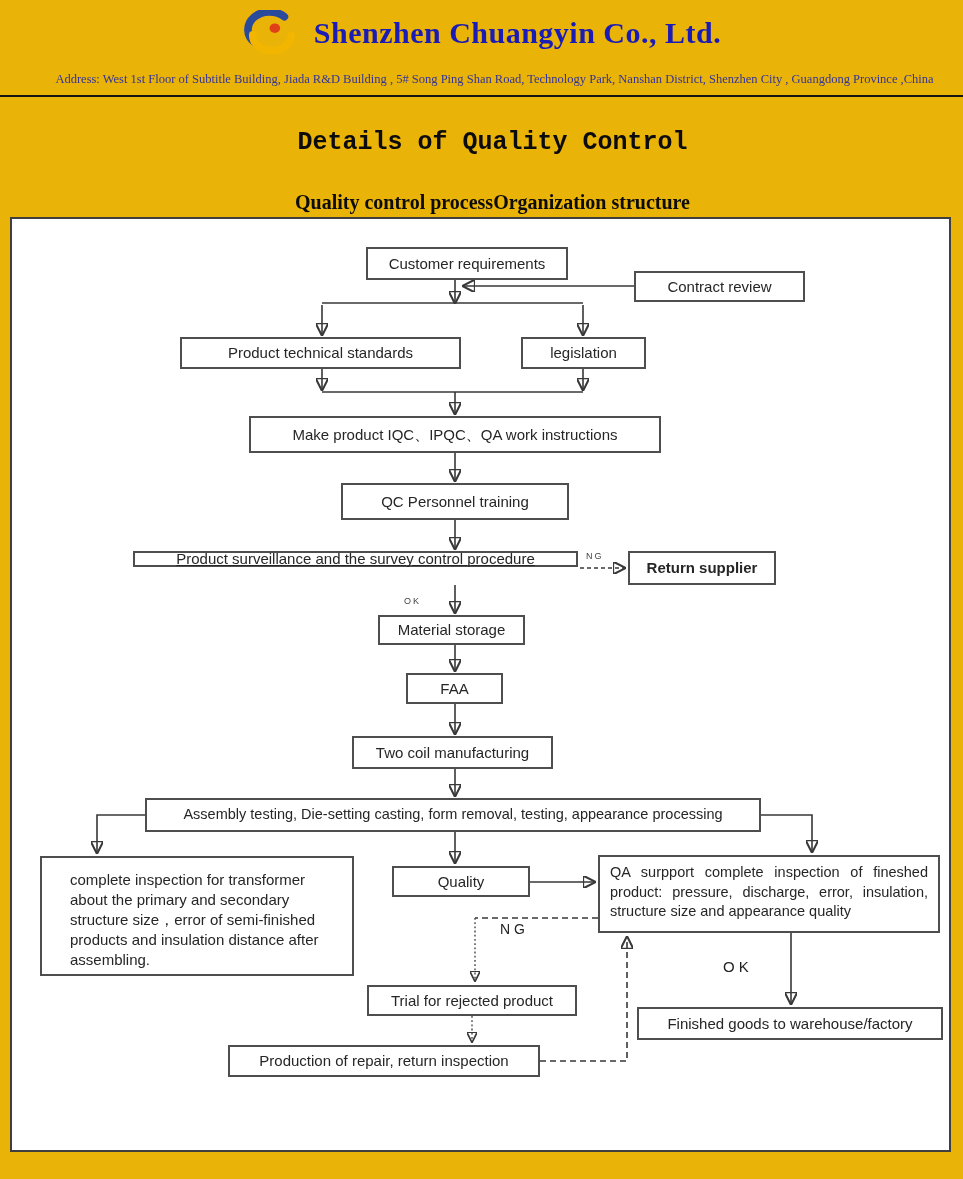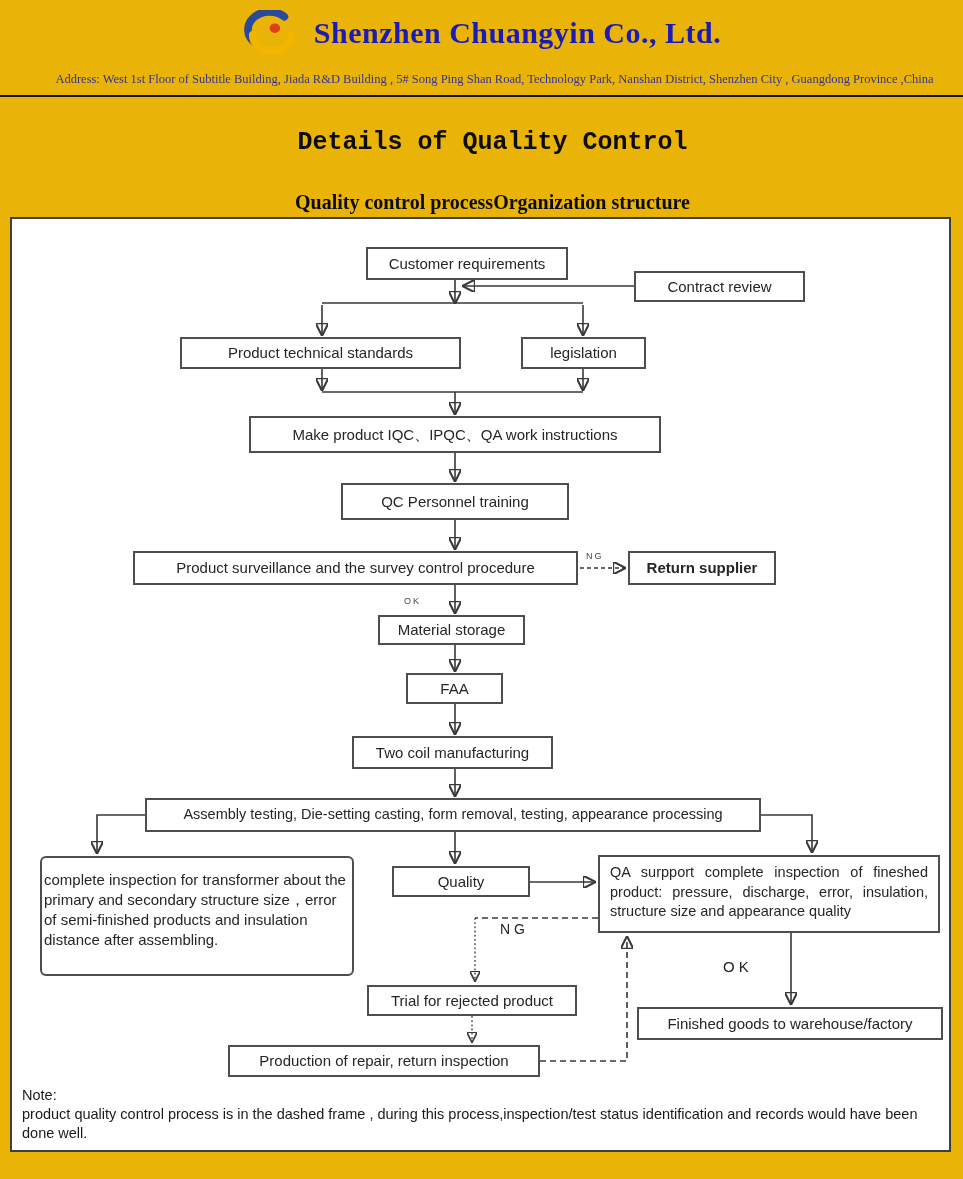--- a/index.html
+++ b/index.html
@@ -95,36 +95,32 @@
     <path class="d2" d="M540,1061 H627 V938" marker-end="url(#arr)"></path>
     <path d="M791,933 V1003" marker-end="url(#arr)"></path>
   </svg>
 
   <div class="node" style="left:366px;top:247px;width:202px;height:33px;">Customer requirements</div>
   <div class="node" style="left:634px;top:271px;width:171px;height:31px;">Contract review</div>
   <div class="node" style="left:180px;top:337px;width:281px;height:32px;">Product technical standards</div>
   <div class="node" style="left:521px;top:337px;width:125px;height:32px;">legislation</div>
   <div class="node" style="left:249px;top:416px;width:412px;height:37px;">Make product IQC、IPQC、QA work instructions</div>
   <div class="node" style="left:341px;top:483px;width:228px;height:37px;">QC Personnel training</div>
-  <div class="node" style="left:133px;top:551px;width:445px;height:34px;">Product surveillance and the survey control procedure</div>
+  <div class="node" style="left:133px;top:551px;width:445px;height:16px;text-decoration:underline;">Product surveillance and the survey control procedure</div>
   <div class="node" style="left:628px;top:551px;width:148px;height:34px;font-weight:bold;">Return supplier</div>
   <div class="node" style="left:378px;top:615px;width:147px;height:30px;">Material storage</div>
   <div class="node" style="left:406px;top:673px;width:97px;height:31px;">FAA</div>
   <div class="node" style="left:352px;top:736px;width:201px;height:33px;">Two coil manufacturing</div>
   <div class="node small" style="left:145px;top:798px;width:616px;height:34px;">Assembly testing, Die-setting casting, form removal, testing, appearance processing</div>
-  <div class="node block" style="left:40px;top:856px;width:314px;height:120px;padding:12px 2px;line-height:20px;border-radius:6px;">complete inspection for transformer about the primary and secondary structure size，error of semi-finished products and insulation distance after assembling.</div>
+  <div class="node block" style="left:40px;top:856px;width:314px;height:120px;padding:12px 28px;line-height:20px;">complete inspection for transformer about the primary and secondary structure size，error of semi-finished products and insulation distance after assembling.</div>
   <div class="node" style="left:392px;top:866px;width:138px;height:31px;">Quality</div>
   <div class="node justify small" style="left:598px;top:855px;width:342px;height:78px;padding:6px 10px;line-height:19.5px;">QA surpport complete inspection of fineshed product: pressure, discharge, error, insulation, structure size and appearance quality</div>
   <div class="node" style="left:367px;top:985px;width:210px;height:31px;">Trial for rejected product</div>
   <div class="node" style="left:228px;top:1045px;width:312px;height:32px;">Production of repair, return inspection</div>
   <div class="node" style="left:637px;top:1007px;width:306px;height:33px;">Finished goods to warehouse/factory</div>
 
   <div class="elabel tiny" style="left:586px;top:551px;">NG</div>
   <div class="elabel tiny" style="left:404px;top:596px;">OK</div>
   <div class="elabel big" style="left:500px;top:921px;">NG</div>
   <div class="elabel big" style="left:723px;top:958px;font-size:15px;">OK</div>
 
-  <div class="note">
-    <div>Note:</div>
-    <div>product quality control process  is in the dashed frame , during this process,inspection/test status identification and records would have been done well.</div>
-  </div>
 
 </div>
 
 </body></html>

